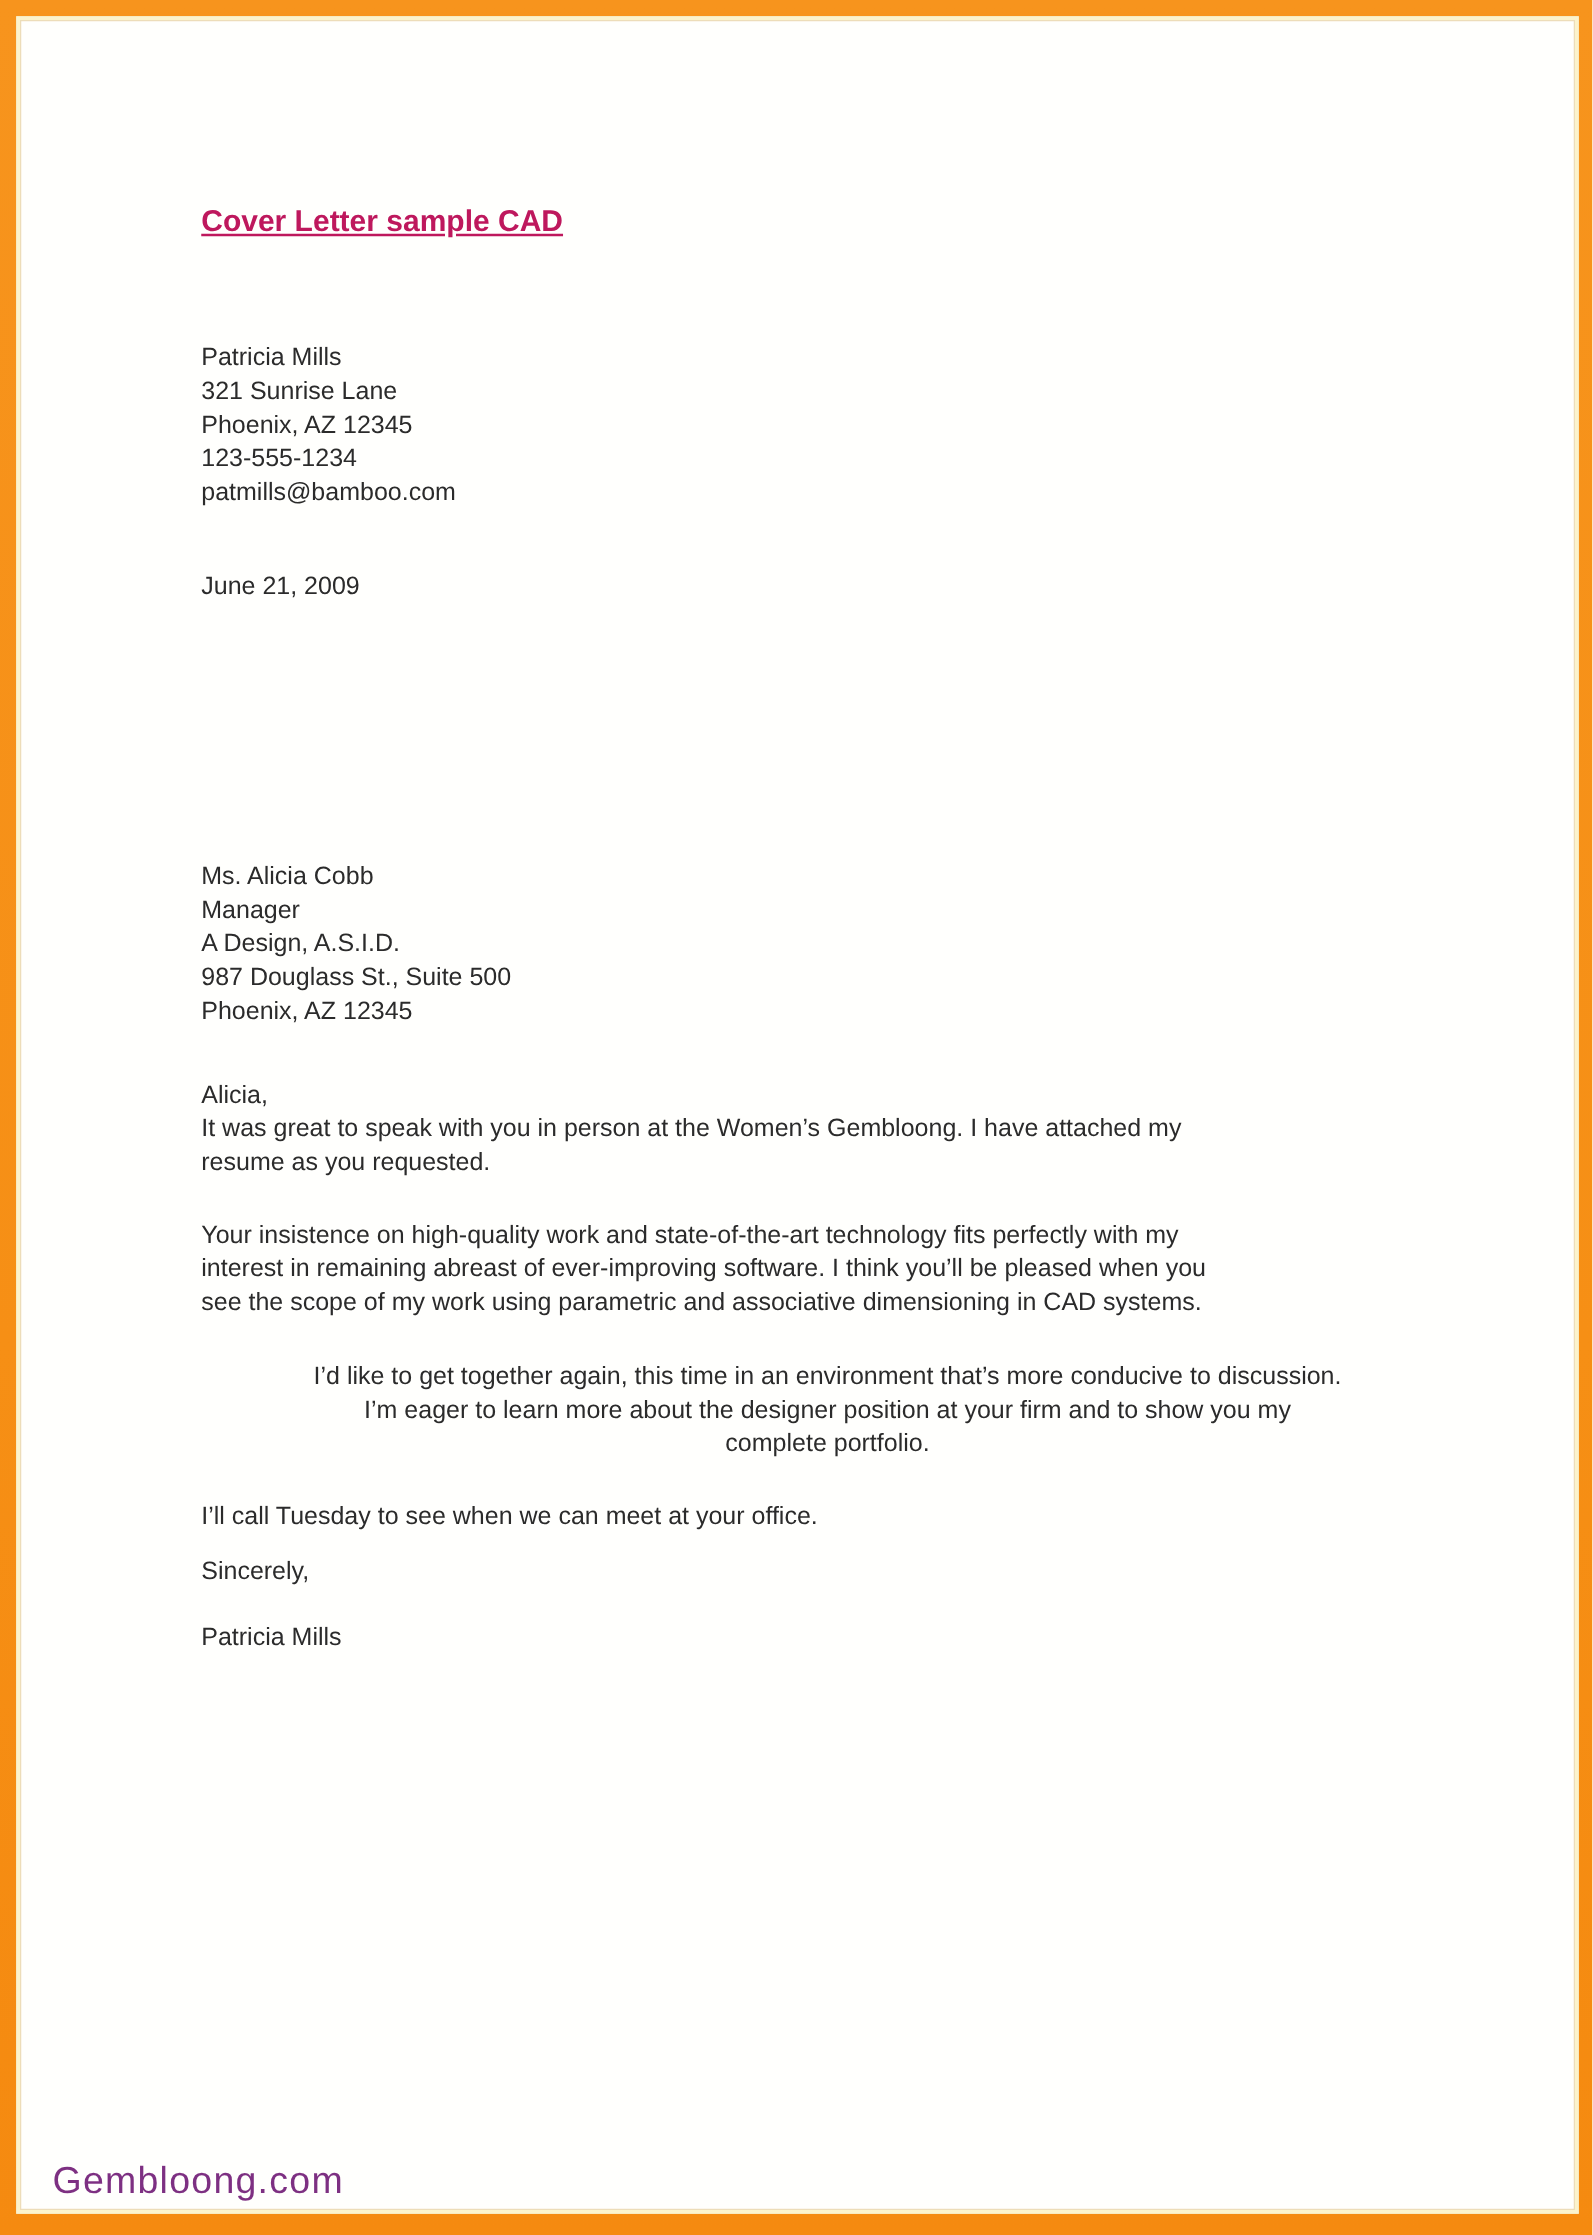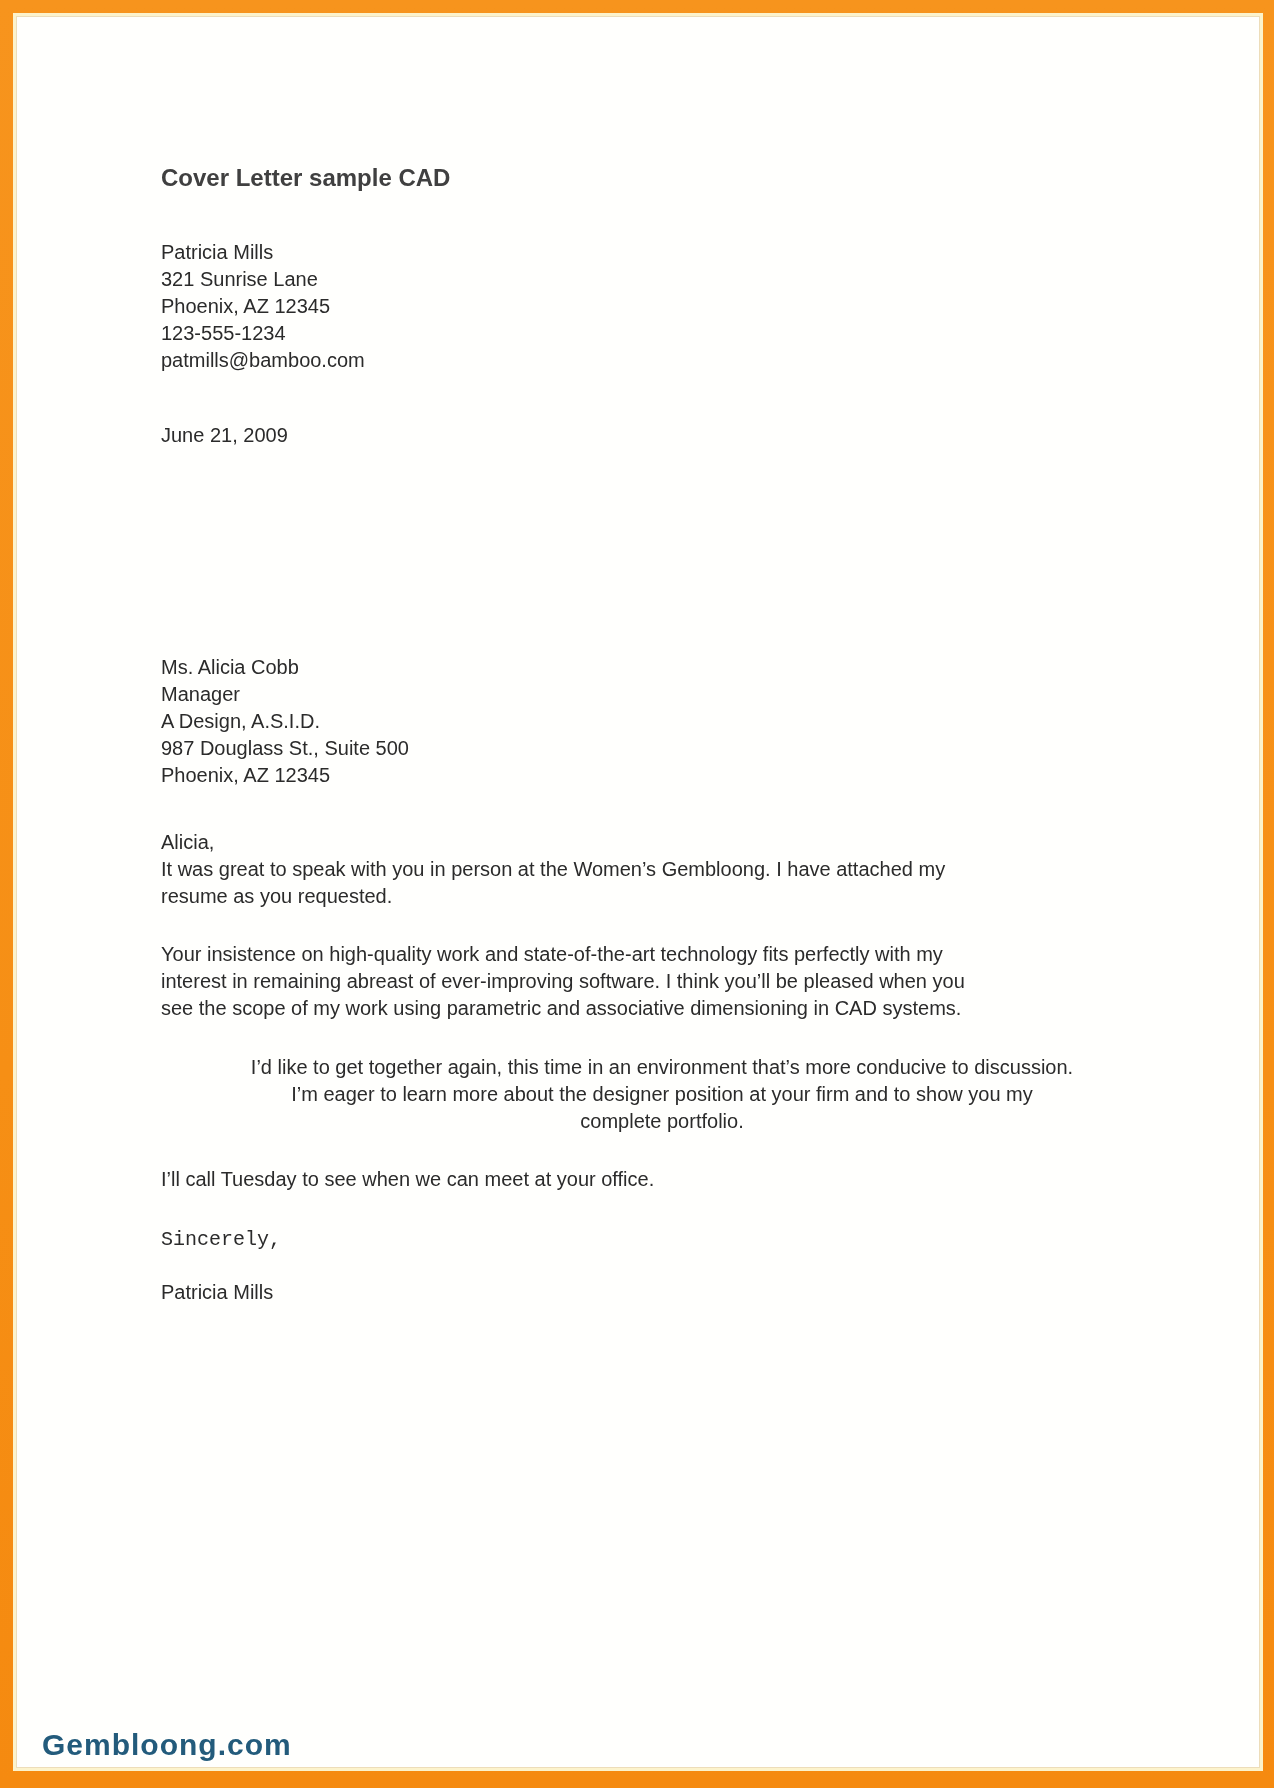--- a/index.html
+++ b/index.html
@@ -27,41 +27,42 @@
     font-size: 20px;
     line-height: 27px;
   }
   .pre {
     white-space: pre-line;
   }
   .letter-title {
     font-size: 24px;
     line-height: 30px;
     font-weight: bold;
-    color: #404040;
-    margin-bottom: 46px;
+    color: #be185d;
+    margin-bottom: 80px;
+    text-decoration: underline;
   }
   .sender-address   { margin-top: 0; }
   .letter-date      { margin-top: 48px; }
   .recipient-address{ margin-top: 205px; }
   .para-1           { margin-top: 40px; }
   .para-2           { margin-top: 31px; }
   .para-3           { margin-top: 32px; text-align: center; }
   .para-4           { margin-top: 31px; }
-  .closing          { margin-top: 33px; font-family: Liberation Mono, monospace; }
+  .closing          { margin-top: 17px; }
   .signature-name   { margin-top: 26px; }
   .enclosure-note   { margin-top: 30px; }
   .watermark {
     position: absolute;
     left: 29px;
     bottom: 10px;
     font-size: 30px;
     line-height: 32px;
-    font-weight: bold;
-    color: #0c4a6e;
+    font-weight: normal;
+    color: #701a75;
     letter-spacing: 1px;
     opacity: 0.9;
   }
 </style>
 </head>
 <body>
 
 <div class="scan-frame">
   <div class="page">
 

